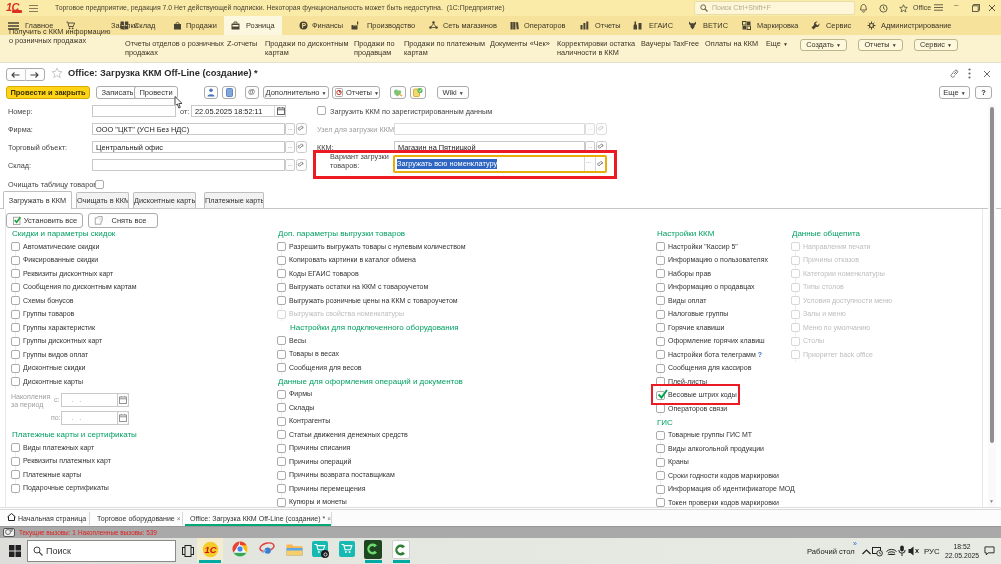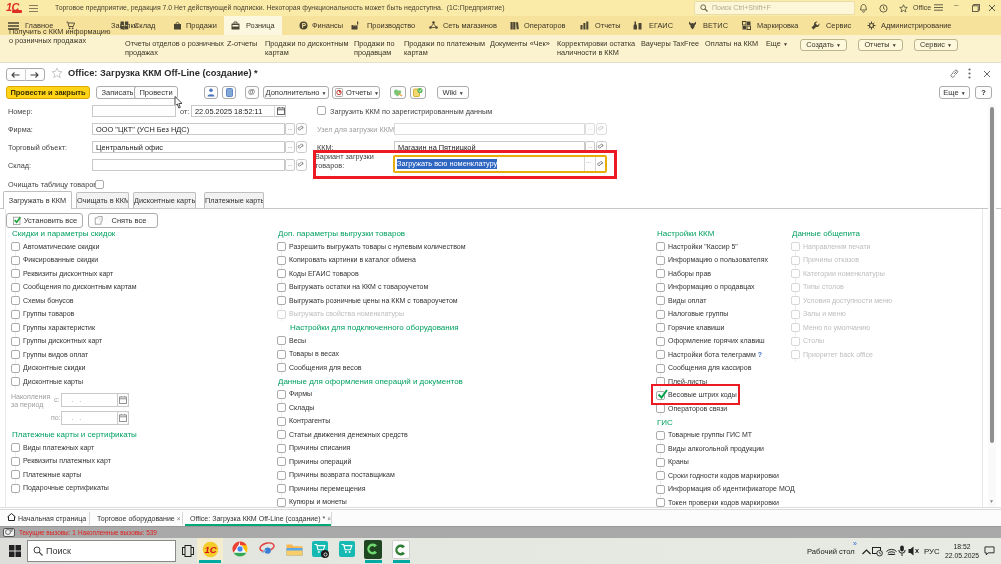--- a/index.html
+++ b/index.html
@@ -263,21 +263,21 @@
 <div class="dots" style="left:585px;top:123px;width:10px;height:12px;font-size:6px;line-height:8px;border-color:#DCDCDC;color:#CCC;">...</div>
 <svg class="abs" style="left:596px;top:123px;width:11px;height:12px;" width="11" height="12" viewBox="0 0 11 12">
     <rect x="0.5" y="0.5" width="10" height="11" rx="2" fill="#FDFDFD" stroke="#DCDCDC"></rect>
     <path d="M4 7 L7 4 M3.2 5.2 L5 3.4 A1.3 1.3 0 0 1 6.8 5.2 L6.2 5.8 M4.8 6.2 L4.2 6.8 A1.3 1.3 0 0 1 2.4 5 L3.4 4" stroke="#CCC" stroke-width="0.9" fill="none"></path>
   </svg>
 <div class="dots" style="left:585px;top:141px;width:10px;height:12px;font-size:6px;line-height:8px;border-color:#C9C9C9;color:#888;">...</div>
 <svg class="abs" style="left:596px;top:141px;width:11px;height:12px;" width="11" height="12" viewBox="0 0 11 12">
     <rect x="0.5" y="0.5" width="10" height="11" rx="2" fill="#FDFDFD" stroke="#C9C9C9"></rect>
     <path d="M4 7 L7 4 M3.2 5.2 L5 3.4 A1.3 1.3 0 0 1 6.8 5.2 L6.2 5.8 M4.8 6.2 L4.2 6.8 A1.3 1.3 0 0 1 2.4 5 L3.4 4" stroke="#888" stroke-width="0.9" fill="none"></path>
   </svg>
-<div class="lbl" style="left:315px;top:152px;">Вариант загрузки<br>товаров:</div>
+<div class="lbl" style="left:330px;top:152px;">Вариант загрузки<br>товаров:</div>
 <div class="abs" style="left:393px;top:155px;width:214px;height:18px;border:2px solid #E7AE0B;border-radius:2px;background:#fff;"></div>
 <div class="abs" style="left:397px;top:159px;font-size:7.4px;line-height:10px;background:#2F66C2;color:#fff;white-space:nowrap;">Загружать всю номенклатуру</div>
 <div class="abs" style="left:584px;top:157px;width:1px;height:14px;background:#D5D5D5;"></div>
 <div class="abs" style="left:586px;top:158px;font-size:6px;color:#666;">...</div>
 <div class="abs" style="left:595px;top:157px;width:1px;height:14px;background:#D5D5D5;"></div>
 <svg class="abs" style="left:596px;top:159px;" width="10" height="11" viewBox="0 0 10 11">
     <path d="M3.5 6.5 L6.5 3.5 M2.7 4.7 L4.5 2.9 A1.3 1.3 0 0 1 6.3 4.7 L5.7 5.3 M4.3 5.7 L3.7 6.3 A1.3 1.3 0 0 1 1.9 4.5 L2.9 3.5" stroke="#777" stroke-width="0.9" fill="none"></path>
   </svg>
 <div class="redrect" style="left:313px;top:150px;width:304px;height:29px;"></div>
 <div class="ftab" style="left:3px;top:191px;width:69px;height:18px;line-height:17px;background:#fff;z-index:2;">Загружать в ККМ</div>

